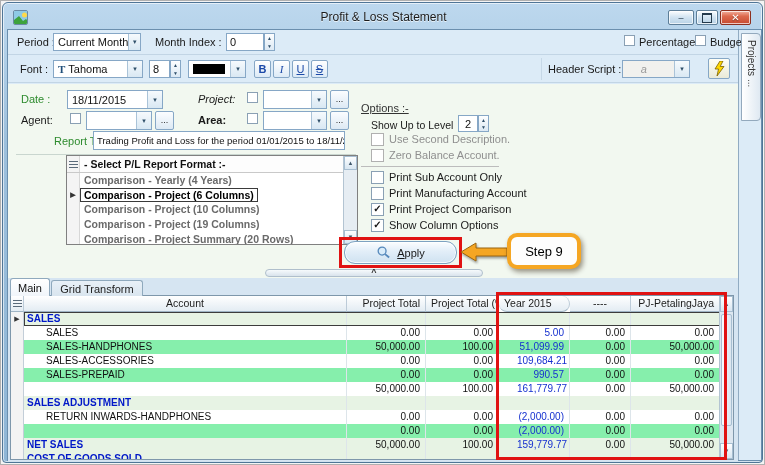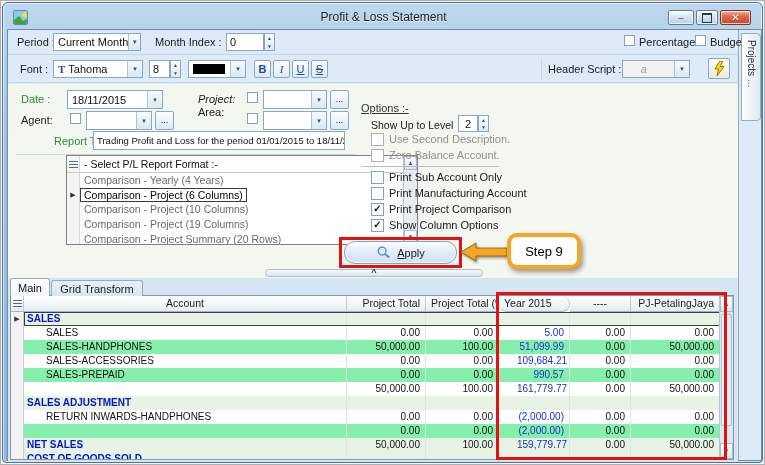--- a/index.html
+++ b/index.html
@@ -54,21 +54,21 @@
   .vdiv{width:1px;background:#c6d8e7;}
   .flash-btn{border:1px solid #86a7c6;border-radius:2px;background:linear-gradient(#fefef6,#e9ead8);display:flex;align-items:center;justify-content:center;}
 
   
   .form-area{left:5px;top:81px;width:730px;height:194px;background:#f2f8f0;}
   .rt-input{background:#fff;border:1px solid #86a7c6;font-size:9.5px;color:#111;display:flex;align-items:center;
        padding:0 3px;white-space:nowrap;overflow:hidden;}
   .hline{height:1px;background:#c9d6cf;}
 
   
-  .flist{left:63px;top:152px;width:352px;height:90px;background:#fff;border:1px solid #808080;display:flex;}
+  .flist{left:63px;top:152px;width:292px;height:90px;background:#fff;border:1px solid #808080;display:flex;font-weight:bold;}
   .flist-main{flex:1;display:flex;flex-direction:column;overflow:hidden;}
   .lhead{display:flex;height:16px;border-bottom:1px solid #c9c9c9;background:#fdfdfd;align-items:center;}
   .lhead .ltxt{font-size:10.5px;color:#111;}
   .litem{display:flex;height:14.6px;align-items:center;}
   .lgut{width:12px;flex:none;font-size:7px;color:#333;text-align:center;border-right:1px solid #d7d7d7;
         align-self:stretch;display:flex;align-items:center;justify-content:center;background:#f4f4f4;}
   .ltxt{font-size:10.5px;color:#6a6a6a;padding-left:4px;white-space:nowrap;}
   .litem.sel .ltxt{color:#000;border:1px solid #3a3a3a;padding:0 3px;background:#fff;}
   .icon-lines{width:9px;height:7px;background:repeating-linear-gradient(#5a6b7a 0 1px,transparent 1px 3px);}
   .lscroll{width:13px;flex:none;background:#e6edf3;border-left:1px solid #b3c4d2;display:flex;flex-direction:column;justify-content:space-between;}
@@ -231,21 +231,21 @@
         <span class="arr">▾</span>
       </div>
       <div class="a dots-btn" style="left:322px;top:6px;width:19px;height:19px;">...</div>
 
       <span class="a lbl" style="left:13px;top:30px;">Agent:</span>
       <span class="a cbx" style="left:62px;top:29px;"></span>
       <div class="a combo" style="left:78px;top:27px;width:66px;height:19px;">
         <span class="arr">▾</span>
       </div>
       <div class="a dots-btn" style="left:147px;top:27px;width:19px;height:19px;">...</div>
-      <span class="a lbl" style="left:190px;top:22px;">Area:</span>
+      <span class="a lbl" style="left:190px;top:30px;font-weight:bold;">Area:</span>
       <span class="a cbx" style="left:239px;top:29px;"></span>
       <div class="a combo" style="left:255px;top:27px;width:64px;height:19px;">
         <span class="arr">▾</span>
       </div>
       <div class="a dots-btn" style="left:322px;top:27px;width:19px;height:19px;">...</div>
 
       <span class="a lbl glabel" style="left:13px;top:51px;padding-left:33px;">Report Title :</span>
       <div class="a rt-input" style="left:85px;top:47px;width:252px;height:19px;">Trading Profit and Loss for the period 01/01/2015 to 18/11/2015</div>
       <div class="a hline" style="left:8px;top:70px;width:340px;"></div>
     </div>

